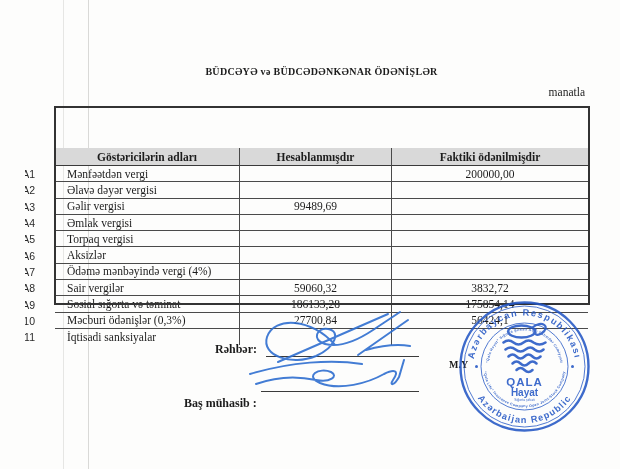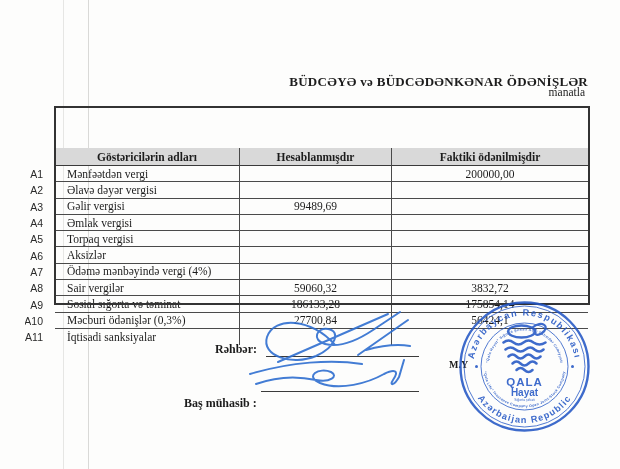--- a/index.html
+++ b/index.html
@@ -7,39 +7,39 @@
   body {
     position:relative; width:620px; height:469px;
     background:#fdfdfc; overflow:hidden;
     font-family:"Liberation Serif", serif; color:#1c1c1c;
   }
   .scanline { position:absolute; top:0; bottom:0; width:1px; }
   .scanline.l1 { left:63px; background:#e6e6e4; }
   .scanline.l2 { left:88px; background:#d9d9d7; }
 
   .doc-title {
-    position:absolute; left:55px; top:74px; width:533px;
-    text-align:right; font-weight:bold; font-size:13px; letter-spacing:.3px;
+    position:absolute; left:55px; top:66px; width:533px;
+    text-align:center; font-weight:bold; font-size:10px; letter-spacing:.3px;
   }
   .unit-note {
     position:absolute; left:55px; top:86px; width:530px;
     text-align:right; font-size:11.5px;
   }
 
   .budget-grid {
     position:absolute; left:25px; top:107px;
     display:grid;
     grid-template-columns:30px 185px 152px 196px;
     grid-template-rows:18px repeat(11, 16.3px);
     margin-top:41px;
   }
   .budget-grid .cell { font-size:11.5px; overflow:hidden; white-space:nowrap; }
   .budget-grid .lbl {
     font-family:"Liberation Sans", sans-serif; font-size:10.5px; color:#2a2a2a;
-    display:flex; align-items:center; justify-content:flex-end; padding-right:12px;
+    display:flex; align-items:center; justify-content:flex-end; padding-right:20px;
   }
   .budget-grid .hd {
     background:#d9d9d9; font-weight:bold; text-align:center;
     display:flex; align-items:center; justify-content:center;
     border-right:1px solid #4a4a4a; border-bottom:1.5px solid #3a3a3a;
   }
   .budget-grid .b {
     border-right:1px solid #4a4a4a; border-bottom:1px solid #4a4a4a;
     display:flex; align-items:center;
   }

